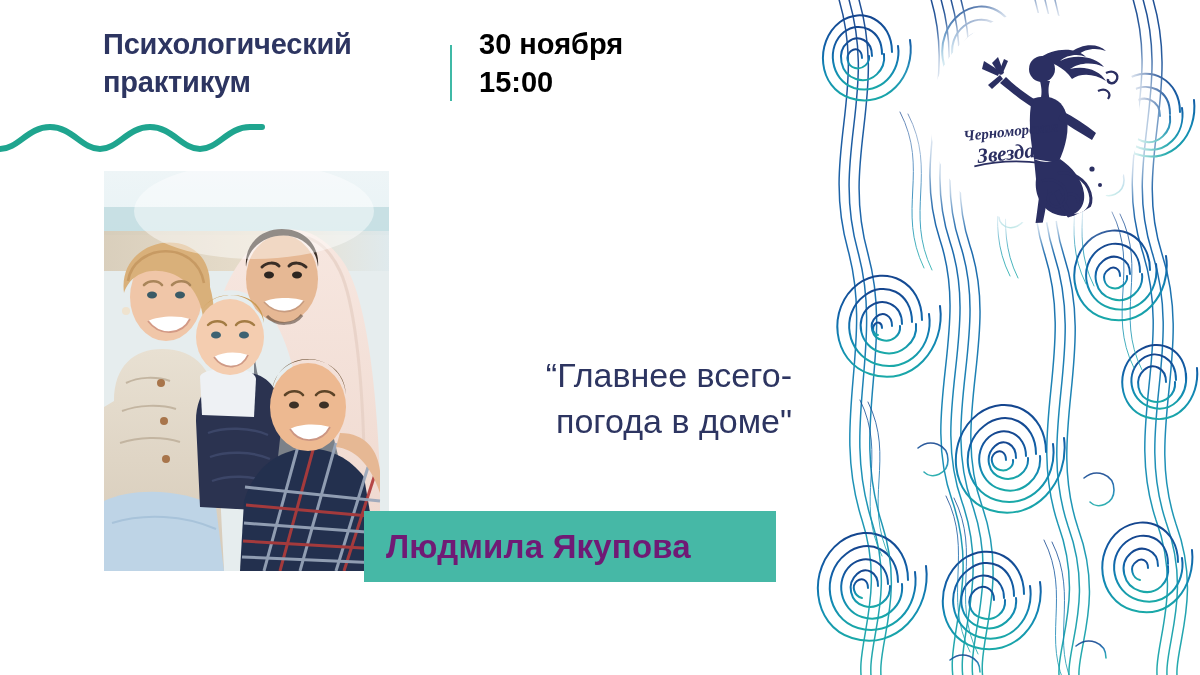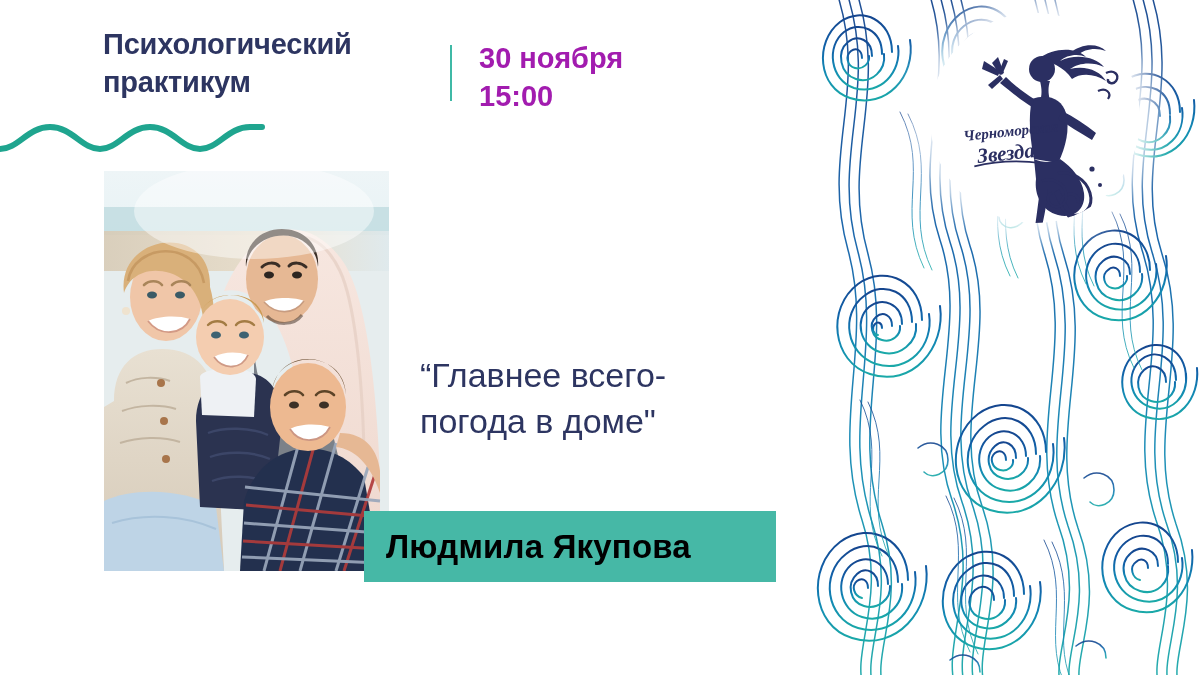--- a/index.html
+++ b/index.html
@@ -41,25 +41,25 @@
   .header-divider {
     width: 2px;
     height: 56px;
     background: #3fb9a6;
     margin-top: 19px;
     margin-left: 17px;
     flex: 0 0 auto;
   }
   .header-when {
     margin-left: 27px;
-    margin-top: 14px;
+    margin-top: 0;
     font-size: 29px;
     font-weight: bold;
     line-height: 1.30;
-    color: #a21caf;
+    color: #000000;
     white-space: pre-line;
   }
 
   
   .wave {
     position: absolute;
     left: 0px;
     top: 117px;
     width: 268px;
     height: 46px;
@@ -76,21 +76,21 @@
     background: #dfe9ee;
   }
   .photo svg { display: block; }
 
   
   .quote {
     position: absolute;
     left: 420px;
     top: 352px;
     width: 372px;
-    text-align: left;
+    text-align: right;
     font-size: 34px;
     line-height: 1.36;
     color: #2d3561;
     white-space: pre-line;
   }
 
   
   .speaker-banner {
     position: absolute;
     left: 364px;
@@ -98,21 +98,21 @@
     width: 412px;
     height: 71px;
     background: #46b8a6;
     display: flex;
     align-items: center;
   }
   .speaker-name {
     margin-left: 22px;
     font-size: 33px;
     font-weight: bold;
-    color: #000000;
+    color: #701a75;
     letter-spacing: 0.2px;
     text-align: right;
   }
   .speaker-credentials {
     position: absolute;
     left: 357px;
     top: 591px;
     width: 430px;
     font-size: 16px;
     font-weight: bold;

